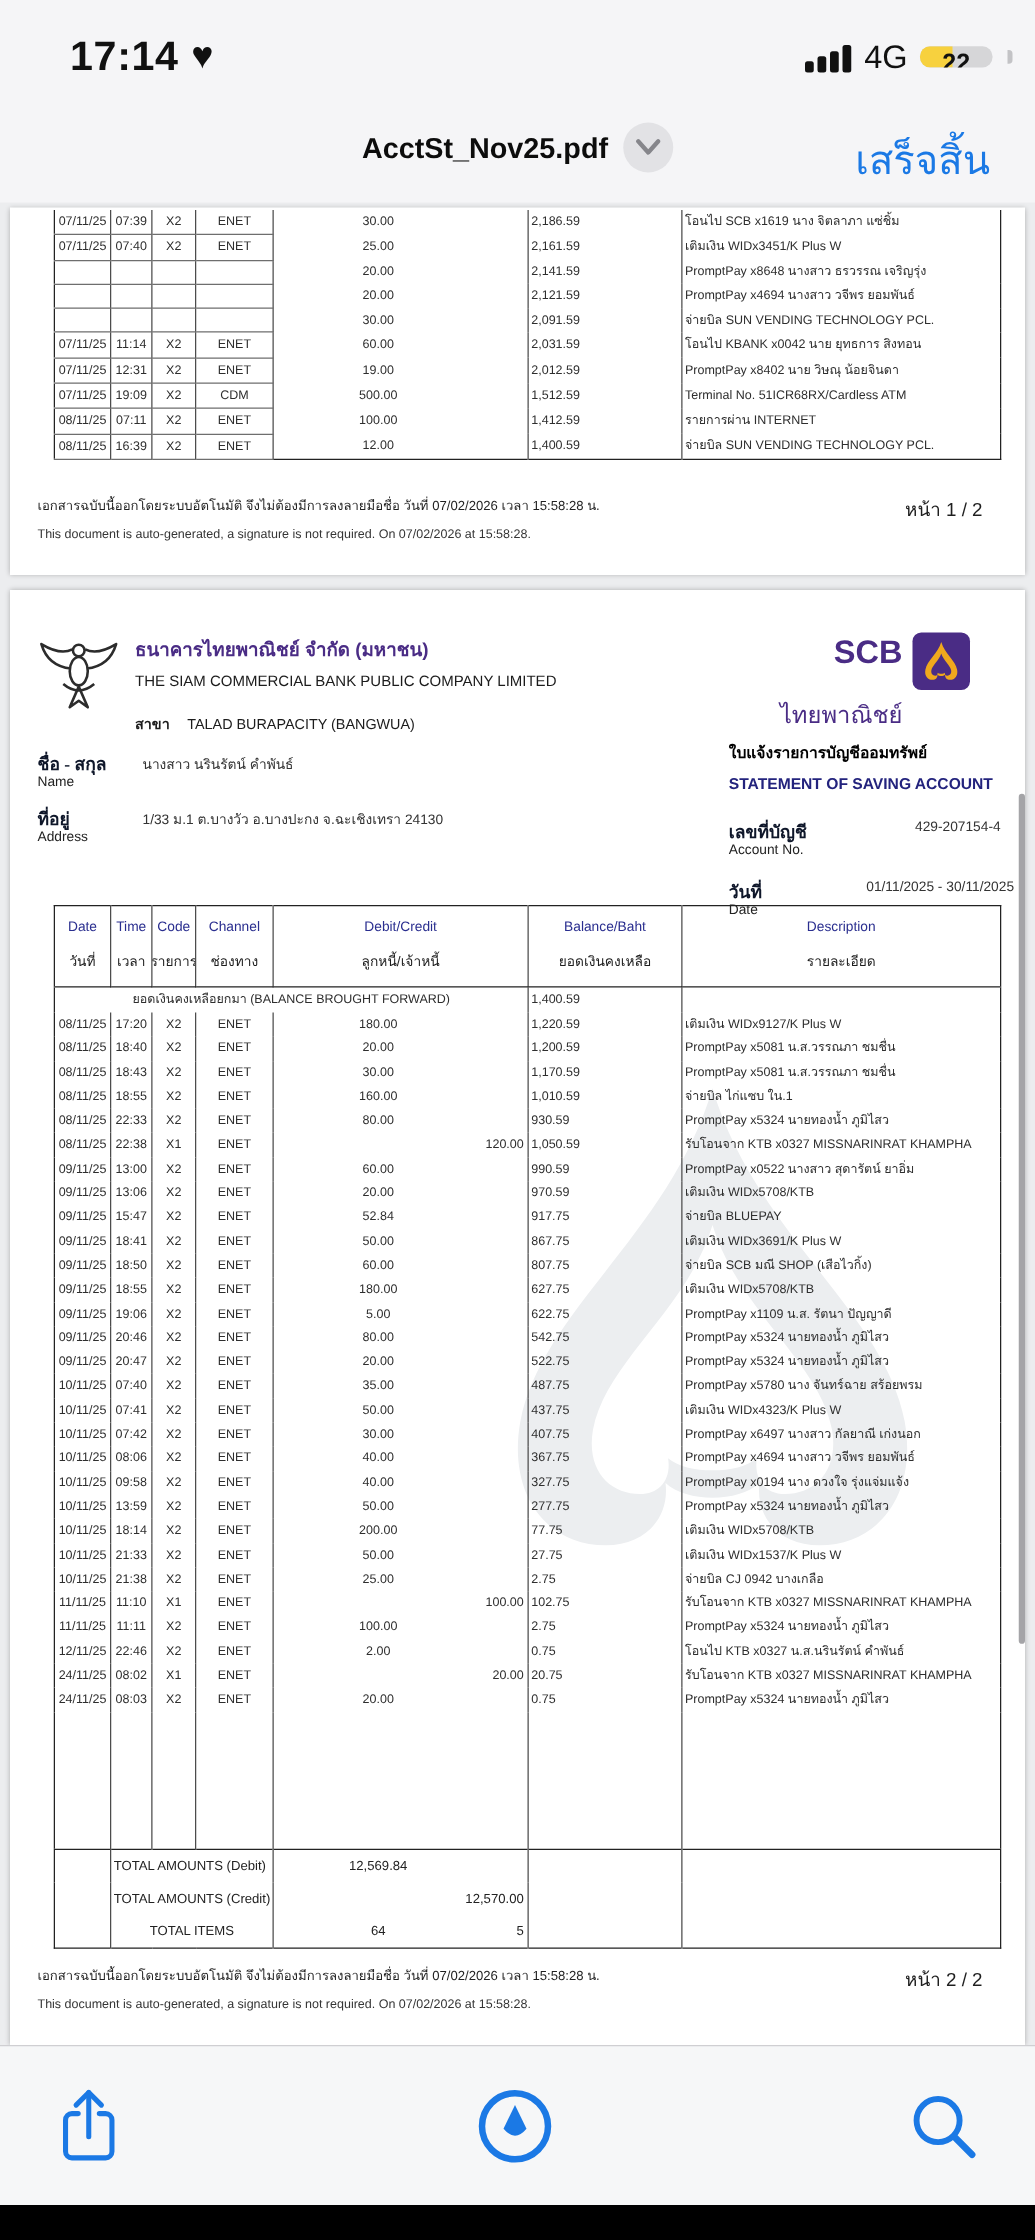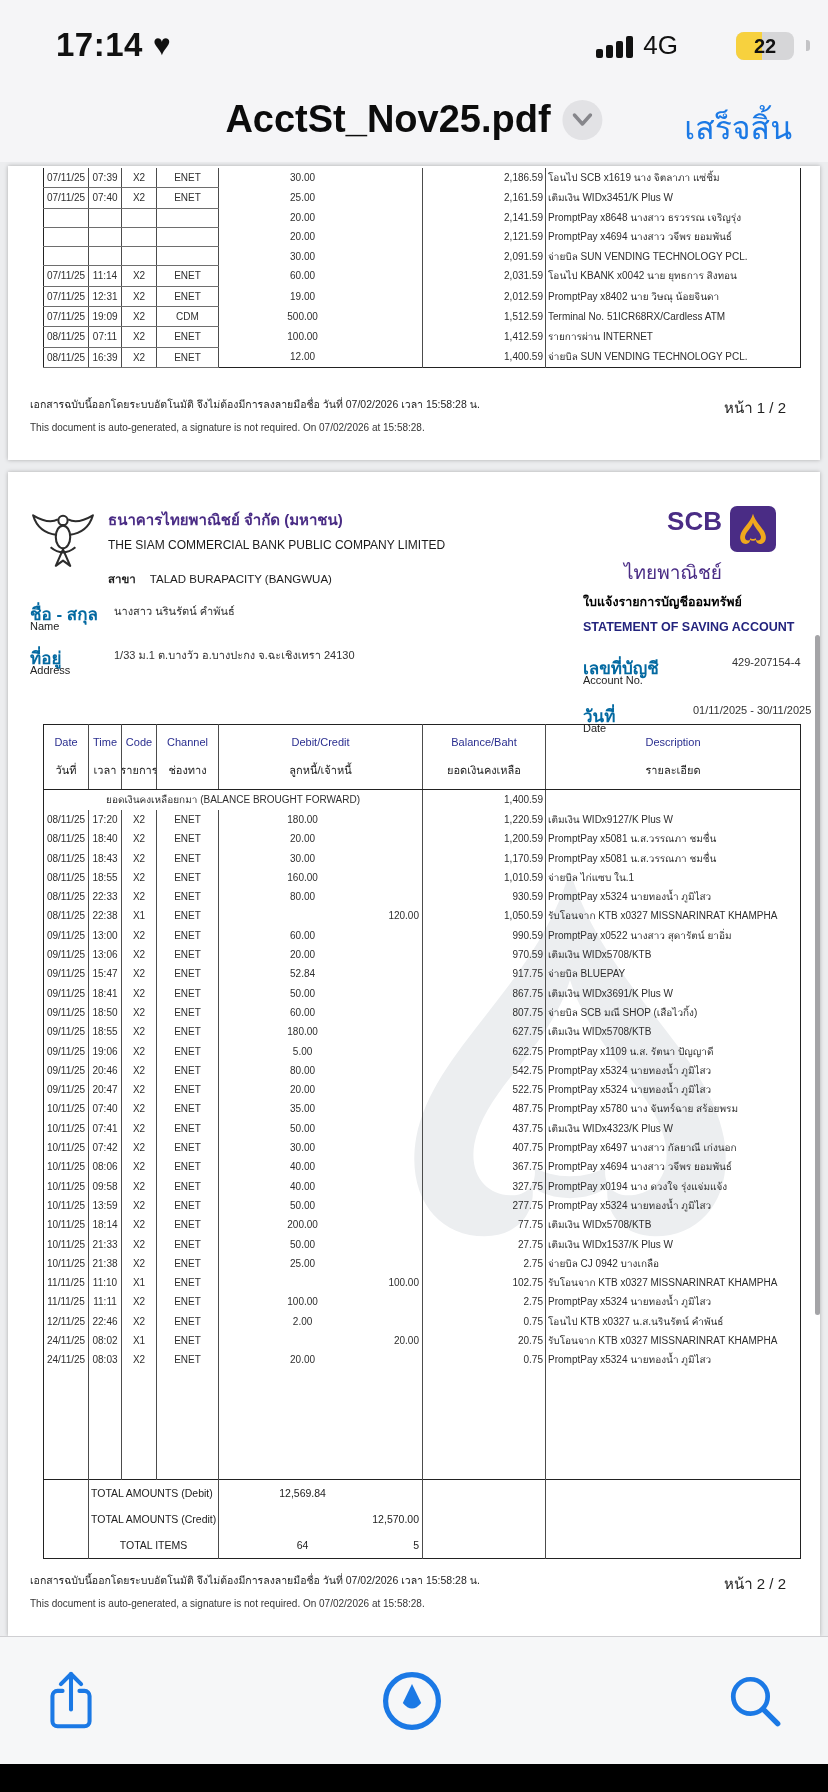--- a/index.html
+++ b/index.html
@@ -9,29 +9,29 @@
 
   
   .status-bar{position:absolute;left:0;top:0;width:828px;height:88px;background:#f5f5f7;}
   .sb-left{position:absolute;left:56px;top:26px;display:flex;align-items:center;gap:10px;}
   .sb-time{font-size:33px;font-weight:bold;color:#111;letter-spacing:.5px;}
   .sb-heart{font-size:30px;color:#111;line-height:1;}
   .sb-right{position:absolute;right:18px;top:30px;display:flex;align-items:center;gap:10px;}
   .sig{display:flex;align-items:flex-end;gap:3px;height:24px;}
   .sig i{display:block;width:7px;background:#111;border-radius:2px;}
   .net{font-size:26px;color:#111;}
-  .batt{position:relative;width:58px;height:28px;border-radius:8px;background:#d6d6d8;overflow:hidden;margin-left:48px;}
+  .batt{position:relative;width:58px;height:17px;border-radius:8px;background:#d6d6d8;overflow:hidden;}
   .batt-fill{position:absolute;left:0;top:0;bottom:0;width:44%;background:#f7d13e;}
   .batt-txt{position:absolute;inset:0;text-align:center;line-height:28px;font-size:20px;font-weight:bold;color:#111;}
   .batt-nub{width:4px;height:11px;background:#c3c3c6;border-radius:0 3px 3px 0;margin-left:2px;}
 
   
   .nav-bar{position:absolute;left:0;top:88px;width:828px;height:74px;background:#f5f5f7;}
   .nav-title-group{position:absolute;left:50%;transform:translateX(-50%);top:10px;display:flex;align-items:center;gap:12px;}
-  .nav-title{font-size:38px;font-weight:bold;color:#0c0c0c;}
+  .nav-title{font-size:23px;font-weight:bold;color:#0c0c0c;}
   .chev-circle{width:40px;height:40px;border-radius:50%;background:#e2e2e5;display:flex;align-items:center;justify-content:center;}
   .done-btn{position:absolute;right:36px;top:14px;font-size:32px;color:#1b79e5;background:none;border:none;font-family:inherit;padding:0;}
 
   
   .page{position:absolute;background:#fff;box-shadow:0 0 4px rgba(0,0,0,.28);padding-left:21px;}
   .page1{left:8px;top:166px;width:812px;height:294px;}
   .page2{left:8px;top:472px;width:812px;height:1164px;}
 
   
   .stmt-wrap{position:absolute;left:35px;}
@@ -43,42 +43,42 @@
   .page1 .stmt-table{border-left:1.4px solid #222;border-right:1.4px solid #222;border-bottom:1.4px solid #222;}
   .page1 .c-date,.page1 .c-time,.page1 .c-code,.page1 .c-channel{border-bottom:1px solid #6e6e6e;}
   thead th{border-bottom:1.3px solid #222;height:66px;vertical-align:middle;}
   .hcell{display:flex;flex-direction:column;justify-content:space-evenly;height:64px;align-items:center;}
   .h-en{color:#2a2e8f;font-size:11px;}
   .h-th{color:#1d1d1d;font-size:11px;}
   .c-date,.c-time,.c-code,.c-channel{text-align:center;}
   .c-dc{position:relative;margin-top:32px;}
   .c-dc .debit{display:inline-block;width:82%;text-align:center;}
   .c-dc .credit{position:absolute;right:3px;top:0;}
-  .c-balance{text-align:right;padding-right:3px;}
+  .c-balance{text-align:left;padding-right:3px;}
   .c-desc{font-size:8.5px;color:#3c3c3c;padding-left:3px;}
   .bf-label{text-align:center;font-weight:bold;color:#1d1d1d;}
   .bf-row td{height:20px;line-height:20px;}
   .filler td{height:110px;}
   .totals-body td{height:26px;line-height:26px;font-size:10.5px;color:#222;}
   .totals-body tr:first-child td{border-top:1.4px solid #222;}
   .totals-body .c-label{text-align:right;padding-right:9px;}
   .totals-body tr:last-child .c-label{text-align:center;padding-right:2px;}
 
   
   .pdf-footer-th{position:absolute;left:22px;font-size:10.5px;color:#1f1f1f;}
   .pdf-footer-en{position:absolute;left:22px;font-size:10px;color:#353535;}
   .pdf-pageno{position:absolute;right:34px;font-size:15px;color:#1f1f1f;}
 
   
   .hdr{position:absolute;font-size:11px;color:#222;}
   .bank-th{left:100px;top:36px;font-size:15px;font-weight:bold;color:#4a2c85;}
   .bank-en{left:100px;top:66px;font-size:12px;color:#1c1c1c;}
   .branch{left:100px;top:98px;font-size:11.5px;color:#1c1c1c;}
   .branch b{margin-right:14px;}
-  .lbl{font-weight:bold;font-size:17px;color:#0369a1;}
+  .lbl{font-weight:bold;font-size:14px;color:#0f172a;font-family:Liberation Serif, serif;}
   .sub{font-size:11px;color:#222;}
   .val{font-size:11px;color:#333;}
   .stmt-title-th{left:575px;top:120px;font-size:12.5px;font-weight:bold;color:#000000;}
   .stmt-title-en{left:575px;top:148px;font-size:12.5px;font-weight:bold;color:#23237d;}
   .scb-logo{position:absolute;right:44px;top:34px;display:flex;align-items:flex-start;gap:8px;}
   .scb-logo-txt{text-align:right;line-height:1.05;padding-top:2px;}
   .scb-logo-txt .l1{font-size:26px;font-weight:bold;color:#4a2c85;}
   .scb-logo-txt .l2{font-size:19px;font-weight:normal;color:#4a2c85;margin-top:28px;}
   .scb-square{width:46px;height:46px;border-radius:7px;background:#4a2c85;display:flex;align-items:center;justify-content:center;}
 

